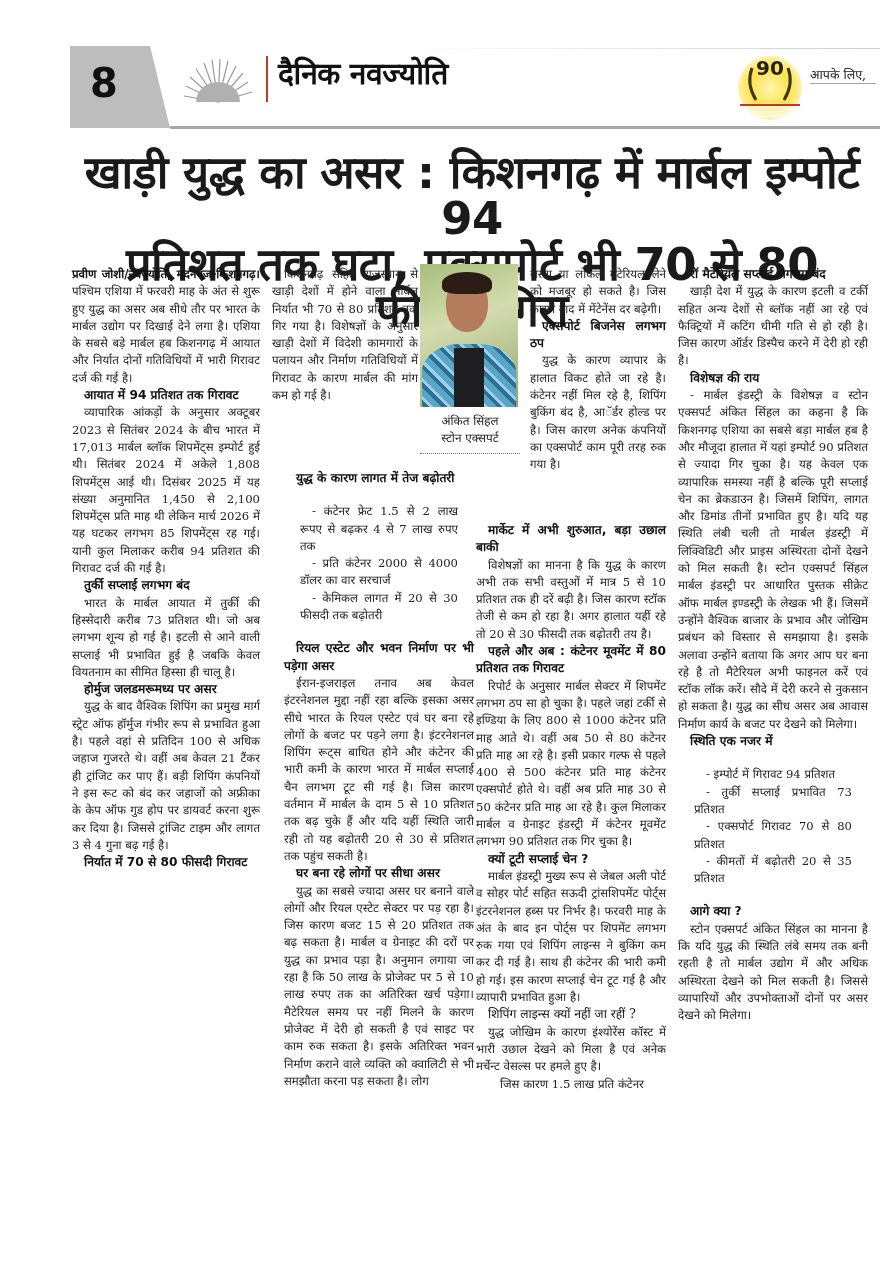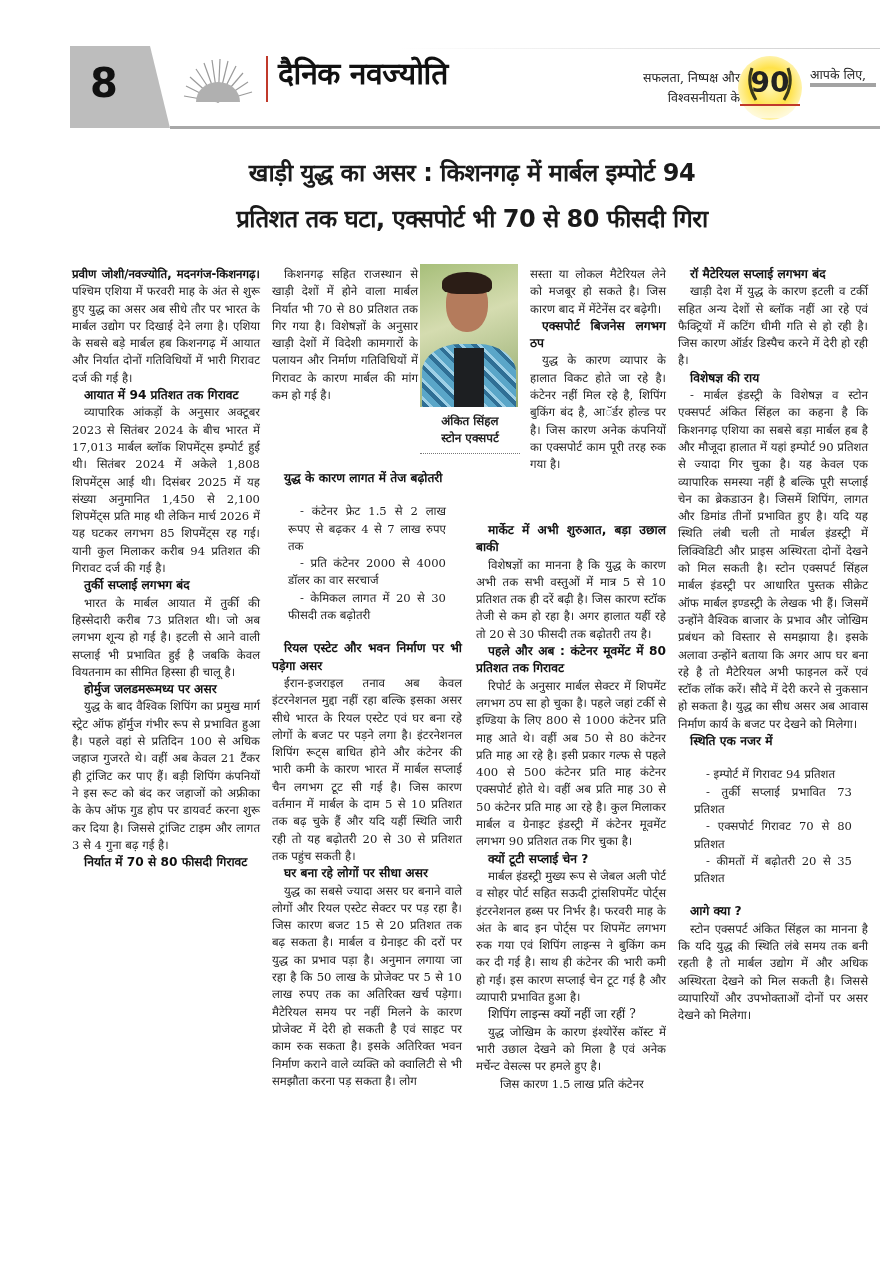--- a/index.html
+++ b/index.html
@@ -45,39 +45,39 @@
   .tagline {
     position: absolute; left: 520px; top: 22px; width: 150px; text-align: right;
     font-family: "DejaVu Serif", serif; font-size: 12.5px; line-height: 20px; color: #222;
   }
   .badge {
     position: absolute; left: 668px; top: 10px; width: 64px; height: 64px; border-radius: 50%;
     background: radial-gradient(circle, #fff6b0 0%, #ffe24a 45%, #fff2a8 70%, rgba(255,255,255,0) 75%);
     text-align: center;
   }
   .badge-num {
-    display: inline-block; margin-top: 10px;
-    font-family: "DejaVu Sans", sans-serif; font-weight: bold; font-size: 28px; color: #222;
+    display: inline-block; 
+    font-family: "DejaVu Sans", sans-serif; font-weight: bold; font-size: 20px; color: #222;
   }
   .badge-leaves { position: absolute; left: 6px; top: 8px; width: 52px; height: 40px; }
   .badge-ribbon {
     position: absolute; left: 2px; bottom: 2px; width: 60px; height: 12px;
     font-size: 4px; color: #333; background: rgba(255,255,255,0.6);
     border-top: 2px solid #c0392b;
   }
   .tagline-right {
     position: absolute; left: 740px; top: 20px; font-family: "DejaVu Serif", serif;
-    font-size: 12.5px; color: #222; border-bottom: 4px solid #a3a3a3; padding-right: 10px;
+    font-size: 12.5px; color: #222; border-bottom: 1px solid #a3a3a3; padding-right: 10px;
   }
 
   
   .headline {
     position: absolute; left: 72px; top: 150px; width: 800px;
     font-family: "DejaVu Sans", sans-serif; font-weight: bold;
-    font-size: 24px; line-height: 46px; text-align: center; color: #1a1a1a;
+    font-size: 45px; line-height: 46px; text-align: center; color: #1a1a1a;
     letter-spacing: -0.5px;
   }
 
   
   .col {
     position: absolute; top: 266px;
     font-family: "DejaVu Serif", serif; font-size: 11.6px; line-height: 17.3px;
     text-align: justify; color: #222;
   }
   .col p { margin: 0; text-indent: 12px; }
@@ -91,21 +91,21 @@
   .col li { text-indent: 12px; }
   .byline { font-family: "DejaVu Sans", sans-serif; font-weight: bold; color: #111; }
 
   #col1 { left: 72px; width: 188px; }
   #col2 { left: 272px; width: 190px; }
   #col3 { left: 476px; width: 190px; }
   #col4 { left: 678px; width: 190px; }
 
   
   .photo-box {
-    position: absolute; left: 420px; top: 264px; width: 100px; height: 200px; font-weight: bold;
+    position: absolute; left: 420px; top: 264px; width: 100px; height: 200px;
   }
   .photo {
     width: 98px; height: 143px; overflow: hidden; position: relative;
     background: linear-gradient(160deg, #a7bf7a 0%, #d5dcb0 40%, #8fa86a 100%);
   }
   .photo .face {
     position: absolute; left: 26px; top: 14px; width: 42px; height: 54px; border-radius: 45% 45% 48% 48%;
     background: #b47b5c;
   }
   .photo .hair {
@@ -147,24 +147,20 @@
       <line x1="40" y1="46" x2="58" y2="10"></line>
         <line x1="40" y1="46" x2="65" y2="17"></line>
       <line x1="40" y1="46" x2="70" y2="26"></line>
         <line x1="40" y1="46" x2="74" y2="36"></line>
     </g>
     <path d="M18 46 A22 20 0 0 1 62 46 Z" fill="#b0b0b0"></path>
   </svg>
   <div class="logo-divider"></div>
   <div class="paper-name">दैनिक नवज्योति</div>
   <div class="header-rule-top"></div>
-  <div class="tagline">
-    <div>सफलता, निष्पक्ष और</div>
-    <div>विश्वसनीयता के</div>
-  </div>
   <div class="badge">
     <svg class="badge-leaves" viewBox="0 0 52 40">
       <path d="M8 4 Q2 20 12 36" stroke="#3a3a1a" stroke-width="3" fill="none"></path>
       <path d="M44 4 Q50 20 40 36" stroke="#3a3a1a" stroke-width="3" fill="none"></path>
     </svg>
     <span class="badge-num">90</span>
     <div class="badge-ribbon"></div>
   </div>
   <div class="tagline-right">आपके लिए,</div>
   <div class="header-rule"></div>
@@ -196,21 +192,21 @@
   <div class="photo-caption">
     <div>अंकित सिंहल</div>
     <div>स्टोन एक्सपर्ट</div>
   </div>
   <div class="photo-dots"></div>
 </div>
 
 <div class="col" id="col2" style="width:146px;">
   <p>किशनगढ़ सहित राजस्थान से खाड़ी देशों में होने वाला मार्बल निर्यात भी 70 से 80 प्रतिशत तक गिर गया है। विशेषज्ञों के अनुसार खाड़ी देशों में विदेशी कामगारों के पलायन और निर्माण गतिविधियों में गिरावट के कारण मार्बल की मांग कम हो गई है।</p>
 </div>
-<div class="col" id="col2b" style="left:272px; top:470px; width:190px;">
+<div class="col" id="col2b" style="left:284px; top:470px; width:190px;">
   <h4>युद्ध के कारण लागत में तेज बढ़ोतरी</h4>
   <ul>
     <li>- कंटेनर फ्रेट 1.5 से 2 लाख रूपए से बढ़कर 4 से 7 लाख रुपए तक</li>
     <li>- प्रति कंटेनर 2000 से 4000 डॉलर का वार सरचार्ज</li>
     <li>- केमिकल लागत में 20 से 30 फीसदी तक बढ़ोतरी</li>
   </ul>
   <h4>रियल एस्टेट और भवन निर्माण पर भी पड़ेगा असर</h4>
   <p>ईरान-इजराइल तनाव अब केवल इंटरनेशनल मुद्दा नहीं रहा बल्कि इसका असर सीधे भारत के रियल एस्टेट एवं घर बना रहे लोगों के बजट पर पड़ने लगा है। इंटरनेशनल शिपिंग रूट्स बाधित होने और कंटेनर की भारी कमी के कारण भारत में मार्बल सप्लाई चैन लगभग टूट सी गई है। जिस कारण वर्तमान में मार्बल के दाम 5 से 10 प्रतिशत तक बढ़ चुके हैं और यदि यहीं स्थिति जारी रही तो यह बढ़ोतरी 20 से 30 से प्रतिशत तक पहुंच सकती है।</p>
   <h4>घर बना रहे लोगों पर सीधा असर</h4>
   <p>युद्ध का सबसे ज्यादा असर घर बनाने वाले लोगों और रियल एस्टेट सेक्टर पर पड़ रहा है। जिस कारण बजट 15 से 20 प्रतिशत तक बढ़ सकता है। मार्बल व ग्रेनाइट की दरों पर युद्ध का प्रभाव पड़ा है। अनुमान लगाया जा रहा है कि 50 लाख के प्रोजेक्ट पर 5 से 10 लाख रुपए तक का अतिरिक्त खर्च पड़ेगा। मैटेरियल समय पर नहीं मिलने के कारण प्रोजेक्ट में देरी हो सकती है एवं साइट पर काम रुक सकता है। इसके अतिरिक्त भवन निर्माण कराने वाले व्यक्ति को क्वालिटी से भी समझौता करना पड़ सकता है। लोग</p>

